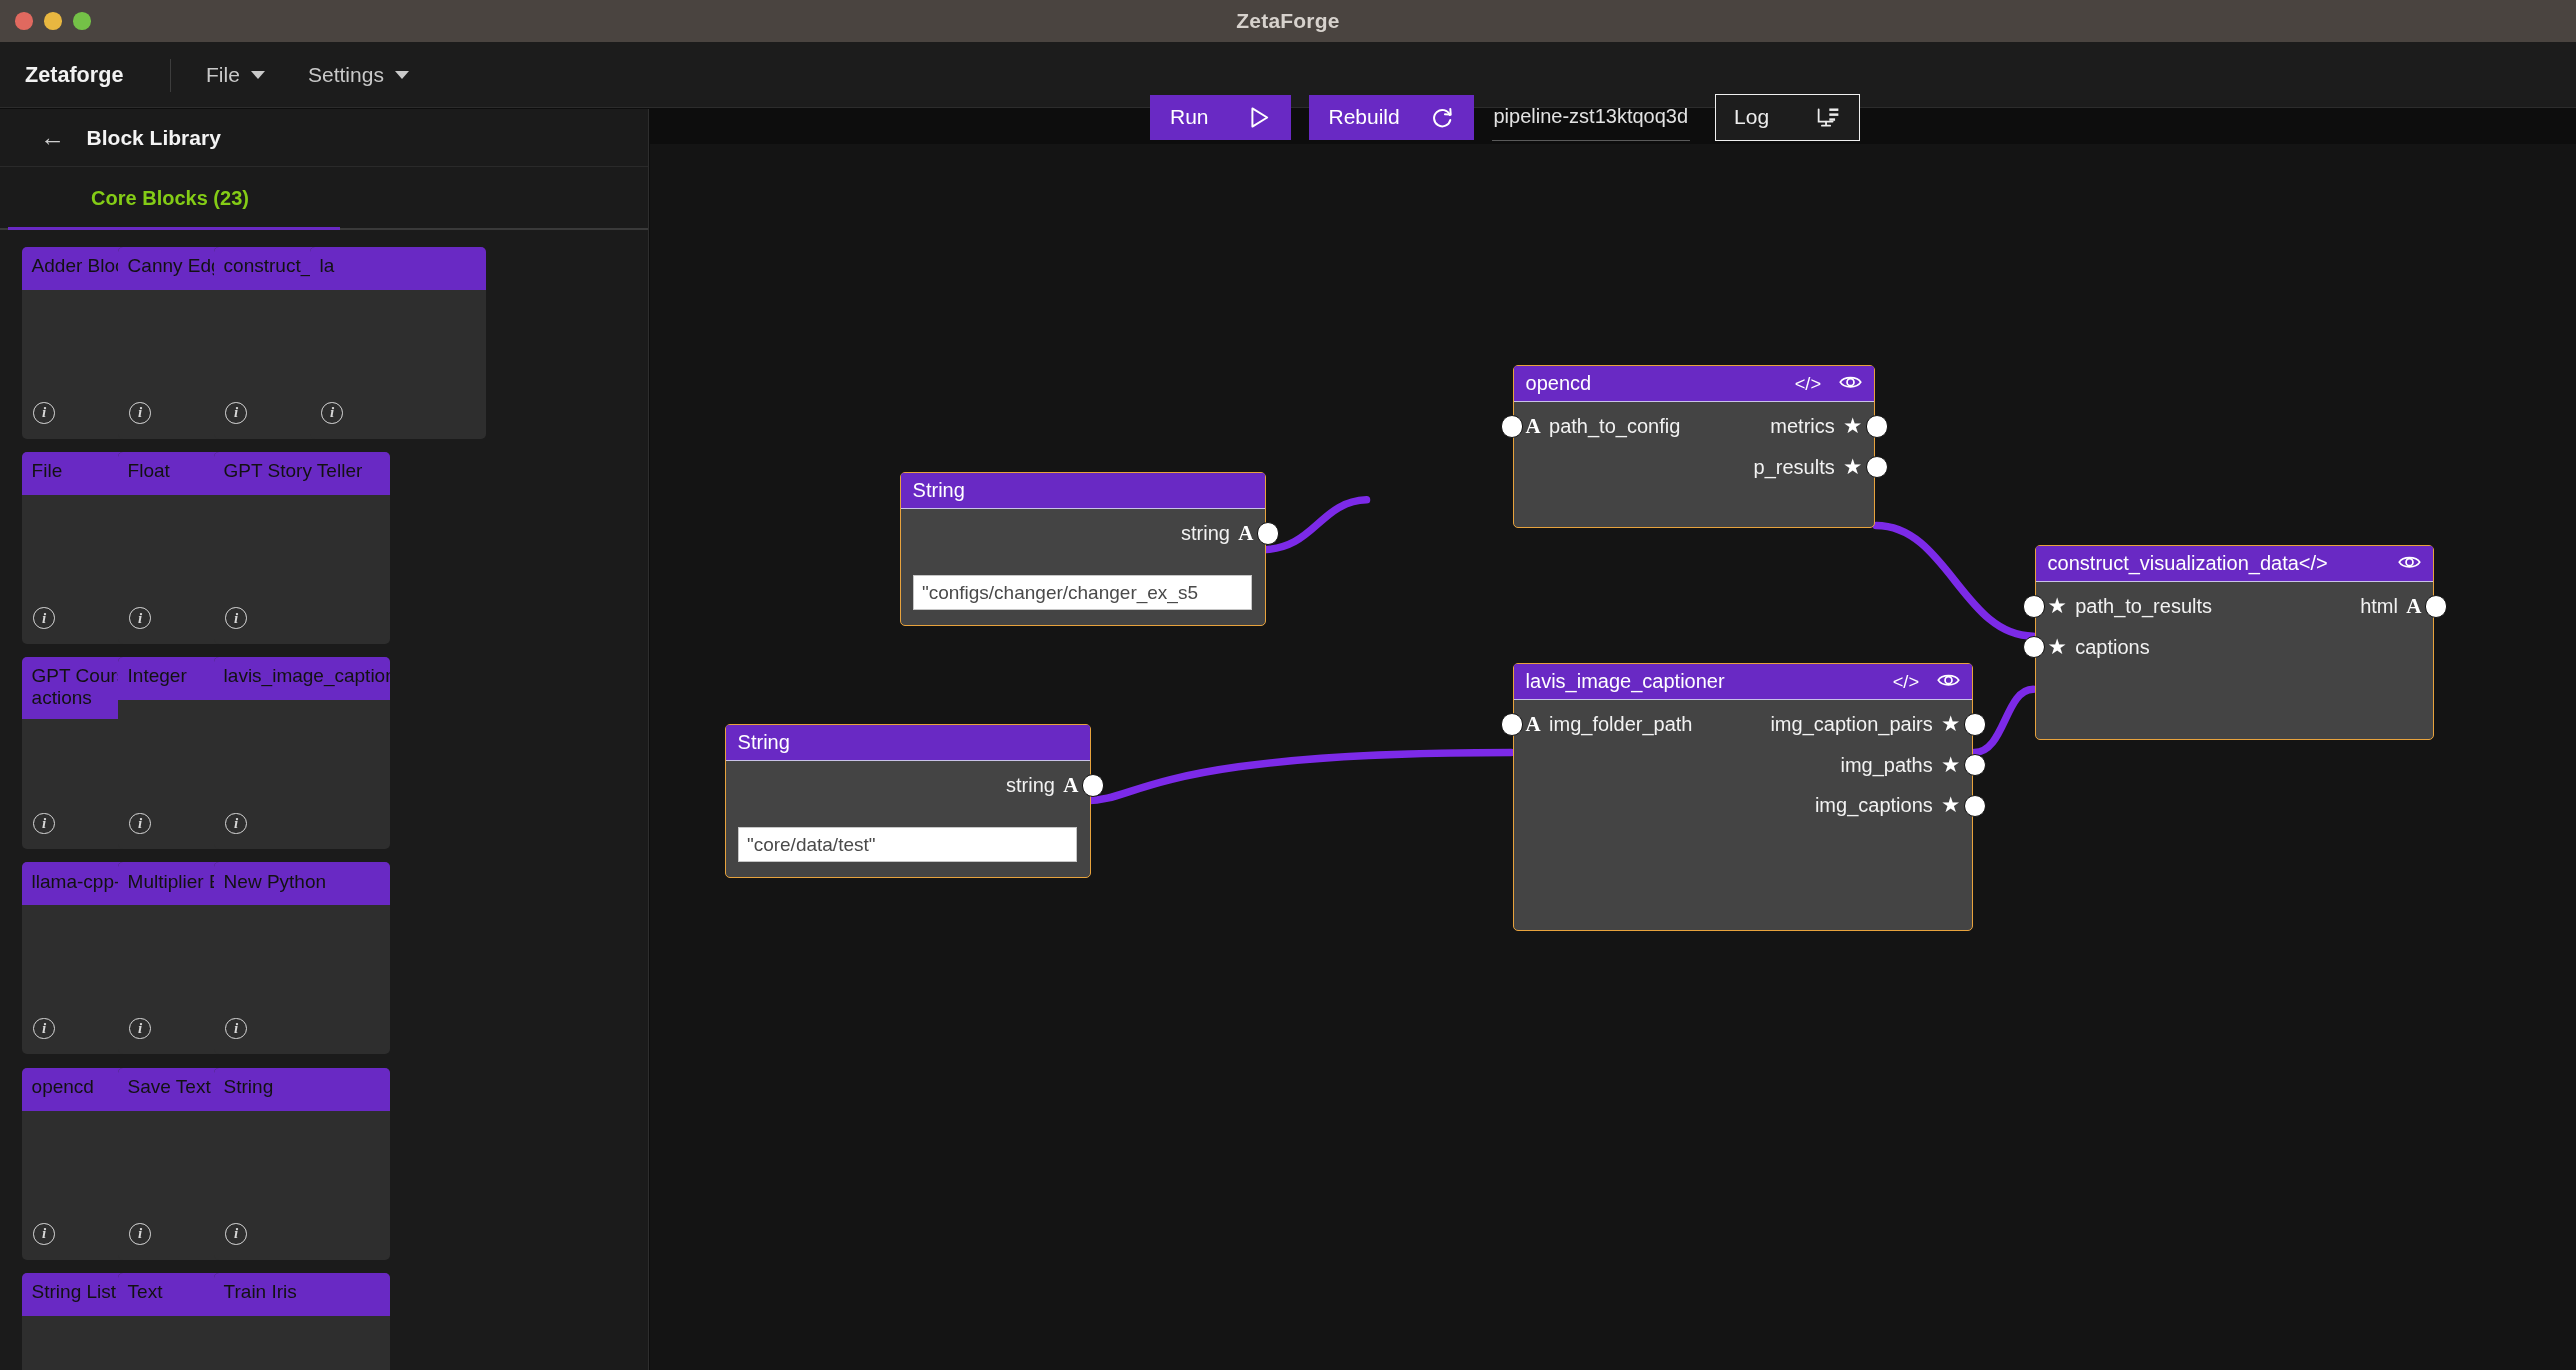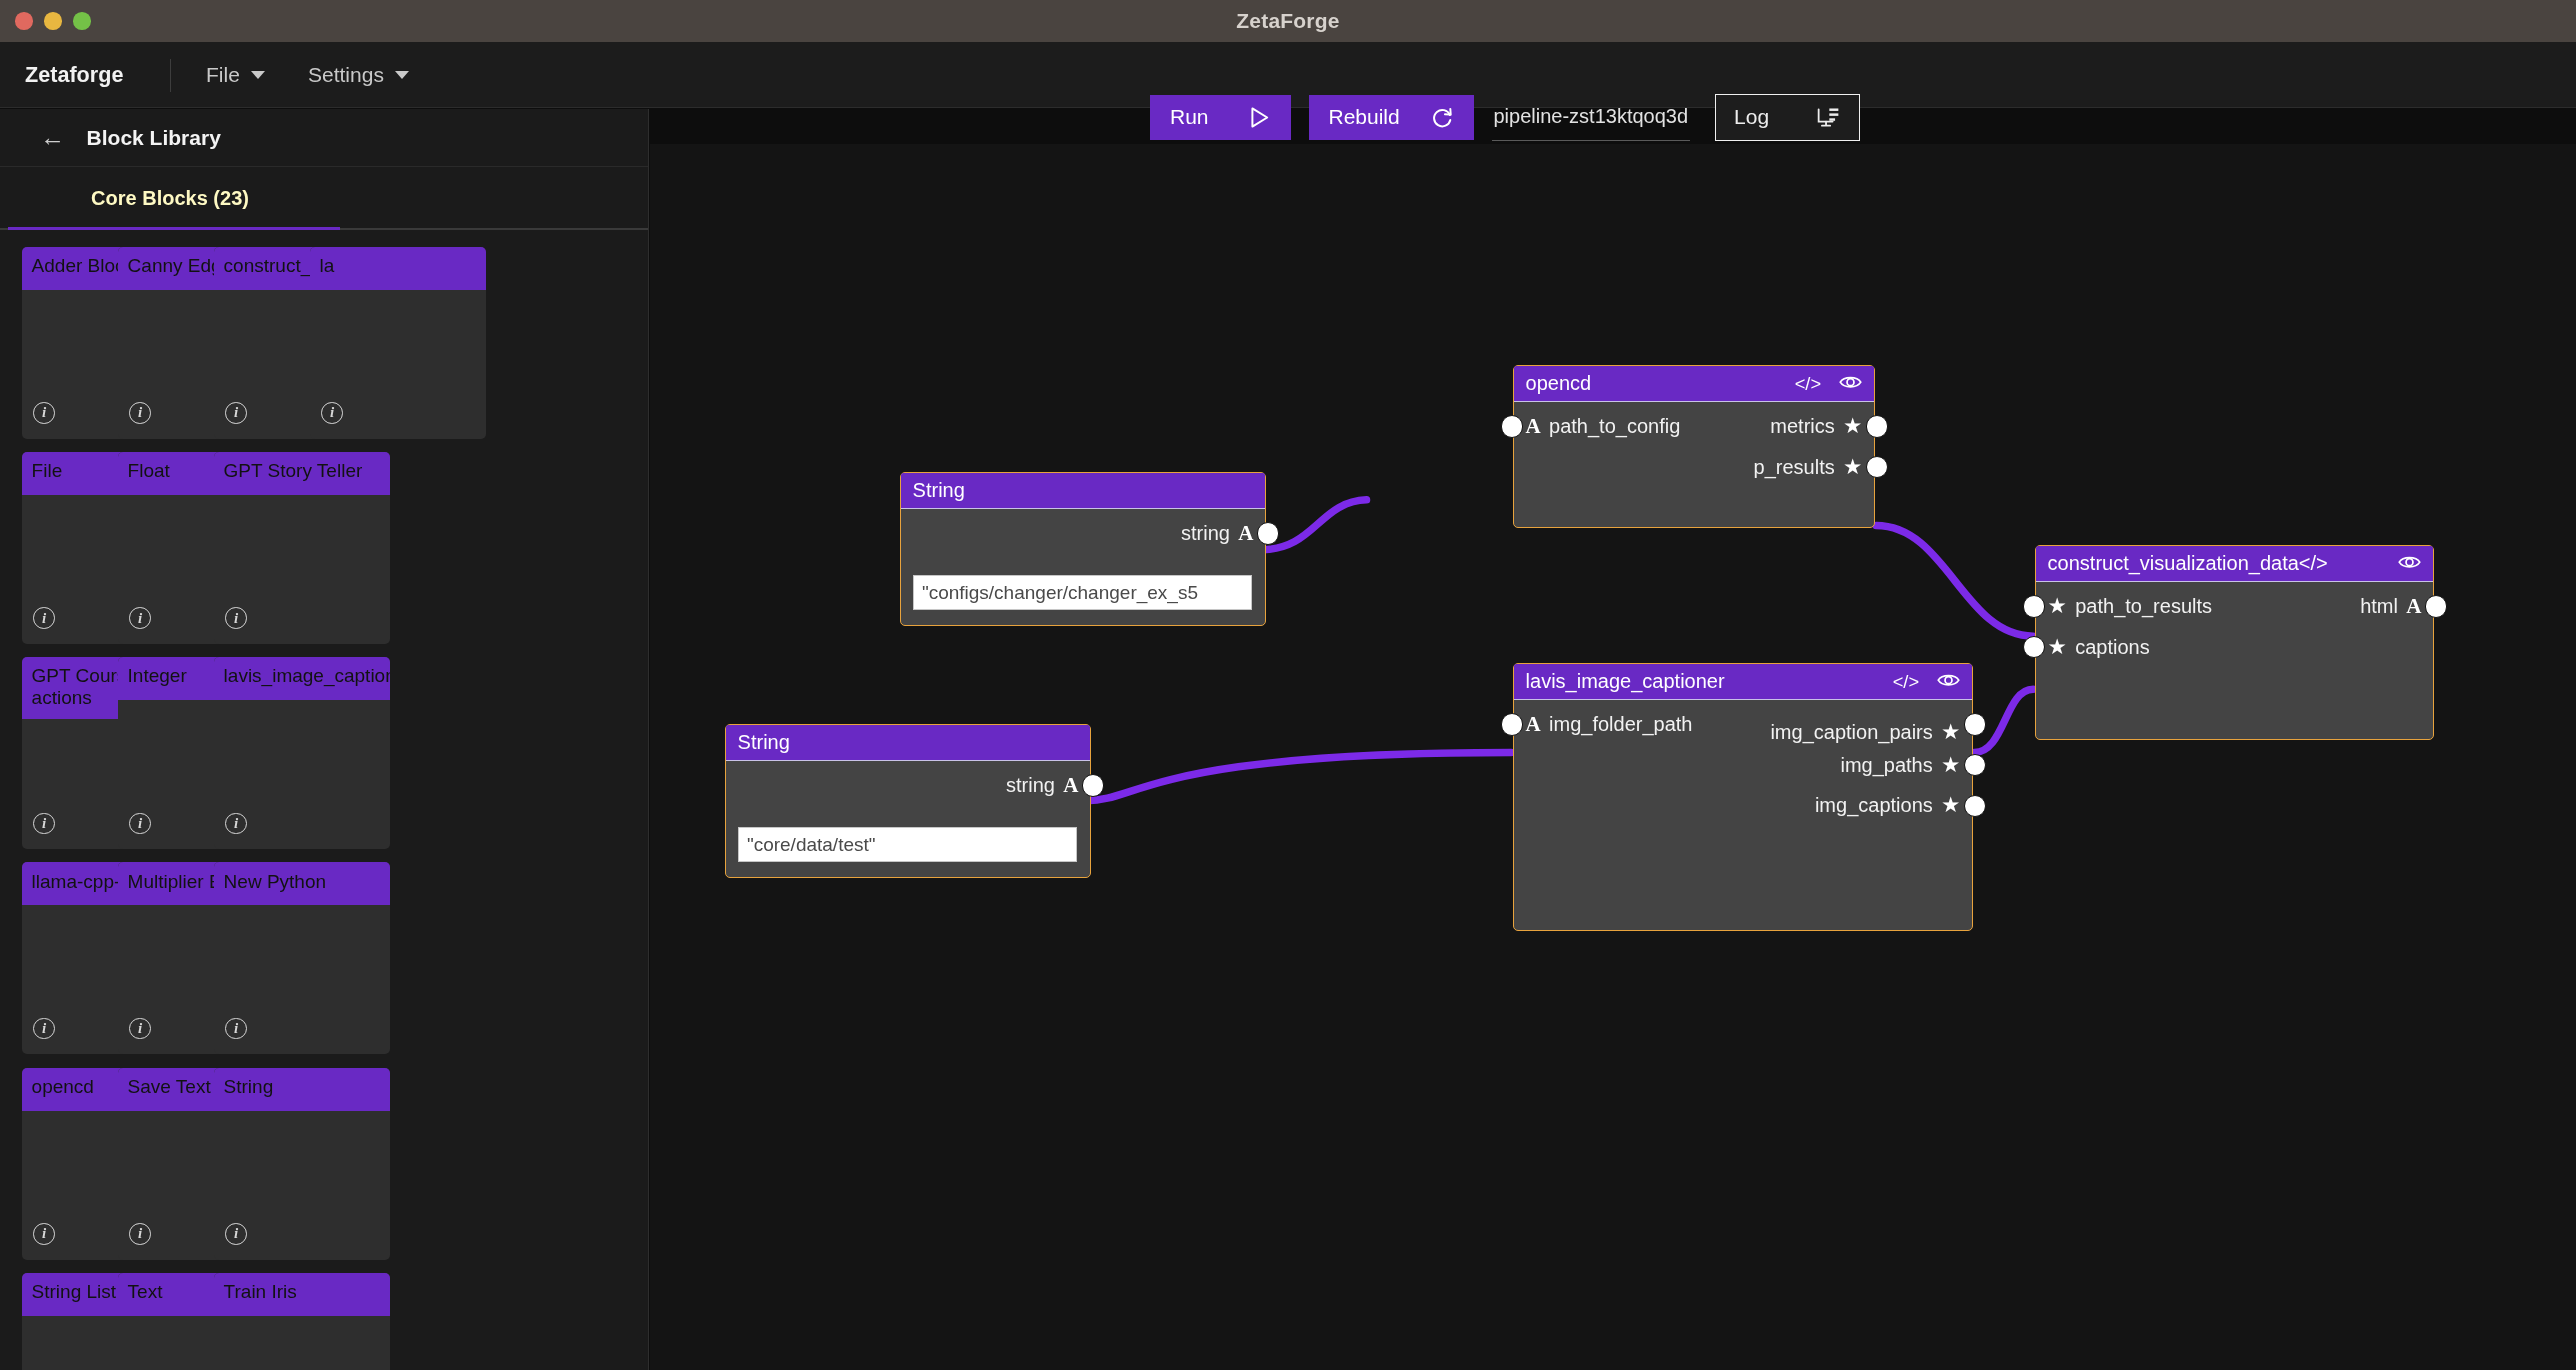--- a/index.html
+++ b/index.html
@@ -112,21 +112,21 @@
   #sb-search input::placeholder { color: #8e8e8e; }
 
   #sb-tabs {
     height: 63px; position: relative; display: flex;
   }
   .sb-tab {
     width: 340px; display: flex; align-items: center; justify-content: center;
     font-size: 20px; color: #b4b4b4; cursor: pointer;
     position: relative;
   }
-  .sb-tab.active { color: #fef9c3; font-weight: bold; }
+  .sb-tab.active { color: #84cc16; font-weight: bold; }
   #tabline-base {
     position: absolute; left: 0; bottom: 0; width: 649px; height: 1.7px;
     background: #3a3a3a;
   }
   #tabline-active {
     position: absolute; left: 7.5px; bottom: 0; width: 332px; height: 3.3px;
     background: #6929c4;
   }
 
   #sb-grid {
@@ -445,21 +445,21 @@
               <circle cx="14" cy="11" r="4.2" fill="none" stroke="#ffffff" stroke-width="2.1"></circle>
             </svg></span>
         </div>
       </div>
       <div class="nbody" style="height: 230px;">
         <div class="port-row inp" style="top: 10px;">
           <span class="type-a">A</span>
           <span class="port-label">img_folder_path</span>
         </div>
         <div class="dot-port" style="left: -13.3px; top: 13.3px;"></div>
-        <div class="port-row outp" style="top: 18px;">
+        <div class="port-row outp" style="top: 10px;">
           <span class="port-label">img_caption_pairs</span>
           <span class="type-star">★</span>
         </div>
         <div class="dot-port" style="right: -14px; top: 13.3px;"></div>
         <div class="port-row outp" style="top: 51px;">
           <span class="port-label">img_paths</span>
           <span class="type-star">★</span>
         </div>
         <div class="dot-port" style="right: -14px; top: 54px;"></div>
         <div class="port-row outp" style="top: 91px;">

